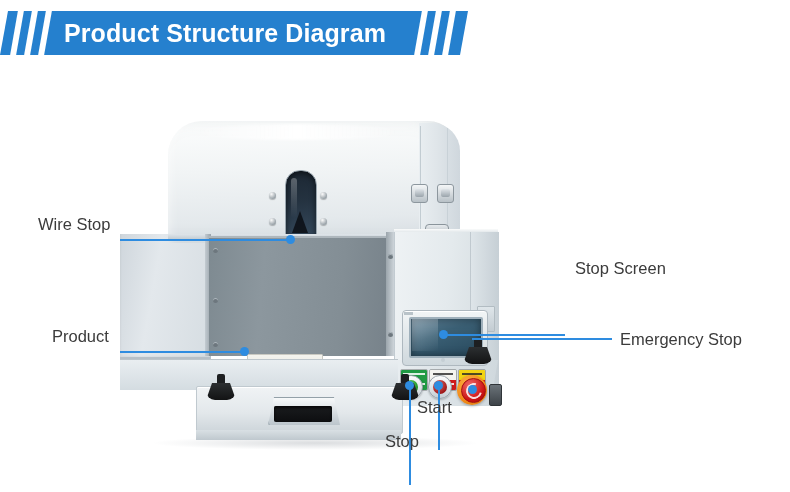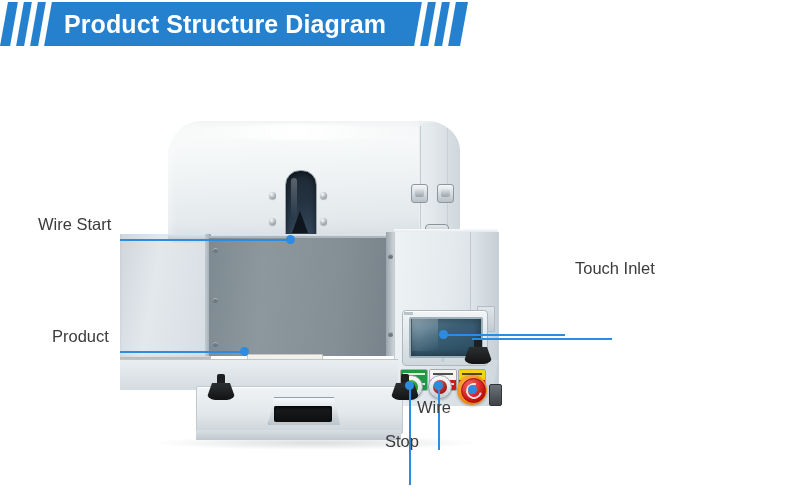--- a/index.html
+++ b/index.html
@@ -8,21 +8,21 @@
     width:790px;height:492px;
     background:#ffffff;
     font-family:"Liberation Sans","DejaVu Sans",sans-serif;
     overflow:hidden;
     position:relative;
   }
   #stage{position:relative;width:790px;height:492px;overflow:hidden;}
 
   
   .banner{
-    position:absolute;left:0;top:2px;width:468px;height:56px;
+    position:absolute;left:0;top:11px;width:468px;height:56px;
   }
   .banner-bg{
     position:absolute;left:0;top:0;width:468px;height:44px;
     background:#2580ce;
     -webkit-clip-path:polygon(8px 0,468px 0,460px 44px,0 44px);
     clip-path:polygon(8px 0,468px 0,460px 44px,0 44px);
   }
   .slash{
     position:absolute;top:0;height:44px;width:6px;background:#ffffff;
     transform:skewX(-10deg);
@@ -452,37 +452,38 @@
     </div>
     <div class="foot" style="left:390px;top:308px;">
       <div class="stem"></div>
       <div class="pad"></div>
     </div>
     <div class="foot" style="left:463px;top:272px;">
       <div class="stem"></div>
       <div class="pad"></div>
     </div>
 
-    <div class="callout-label" style="left:38px;top:150px;">Wire Start</div>
+    <div class="callout-label" style="left:38px;top:150px;">Wire Stop</div>
     <div class="lead-h" style="left:120px;top:173px;width:170px;"></div>
     <div class="lead-dot" style="left:286px;top:169px;"></div>
 
     <div class="callout-label" style="left:52px;top:262px;">Product</div>
     <div class="lead-h" style="left:120px;top:285px;width:124px;"></div>
     <div class="lead-dot" style="left:240px;top:281px;"></div>
 
     <div class="lead-dot" style="left:439px;top:264px;"></div>
     <div class="lead-h" style="left:443px;top:268px;width:122px;"></div>
-    <div class="callout-label" style="left:575px;top:194px;">Touch Inlet</div>
+    <div class="callout-label" style="left:575px;top:194px;">Stop Screen</div>
 
     <div class="lead-dot" style="left:468px;top:319px;"></div>
     <div class="lead-h" style="left:472px;top:272px;width:140px;"></div>
+    <div class="callout-label" style="left:620px;top:265px;">Emergency Stop</div>
 
     <div class="lead-dot" style="left:434px;top:315px;"></div>
     <div class="lead-v" style="left:438px;top:320px;height:64px;"></div>
-    <div class="callout-label" style="left:417px;top:333px;">Wire</div>
+    <div class="callout-label" style="left:417px;top:333px;">Start</div>
 
     <div class="lead-dot" style="left:405px;top:315px;"></div>
     <div class="lead-v" style="left:409px;top:320px;height:99px;"></div>
     <div class="callout-label" style="left:385px;top:367px;">Stop</div>
 
   </div>
 </div>
 
 </body></html>

